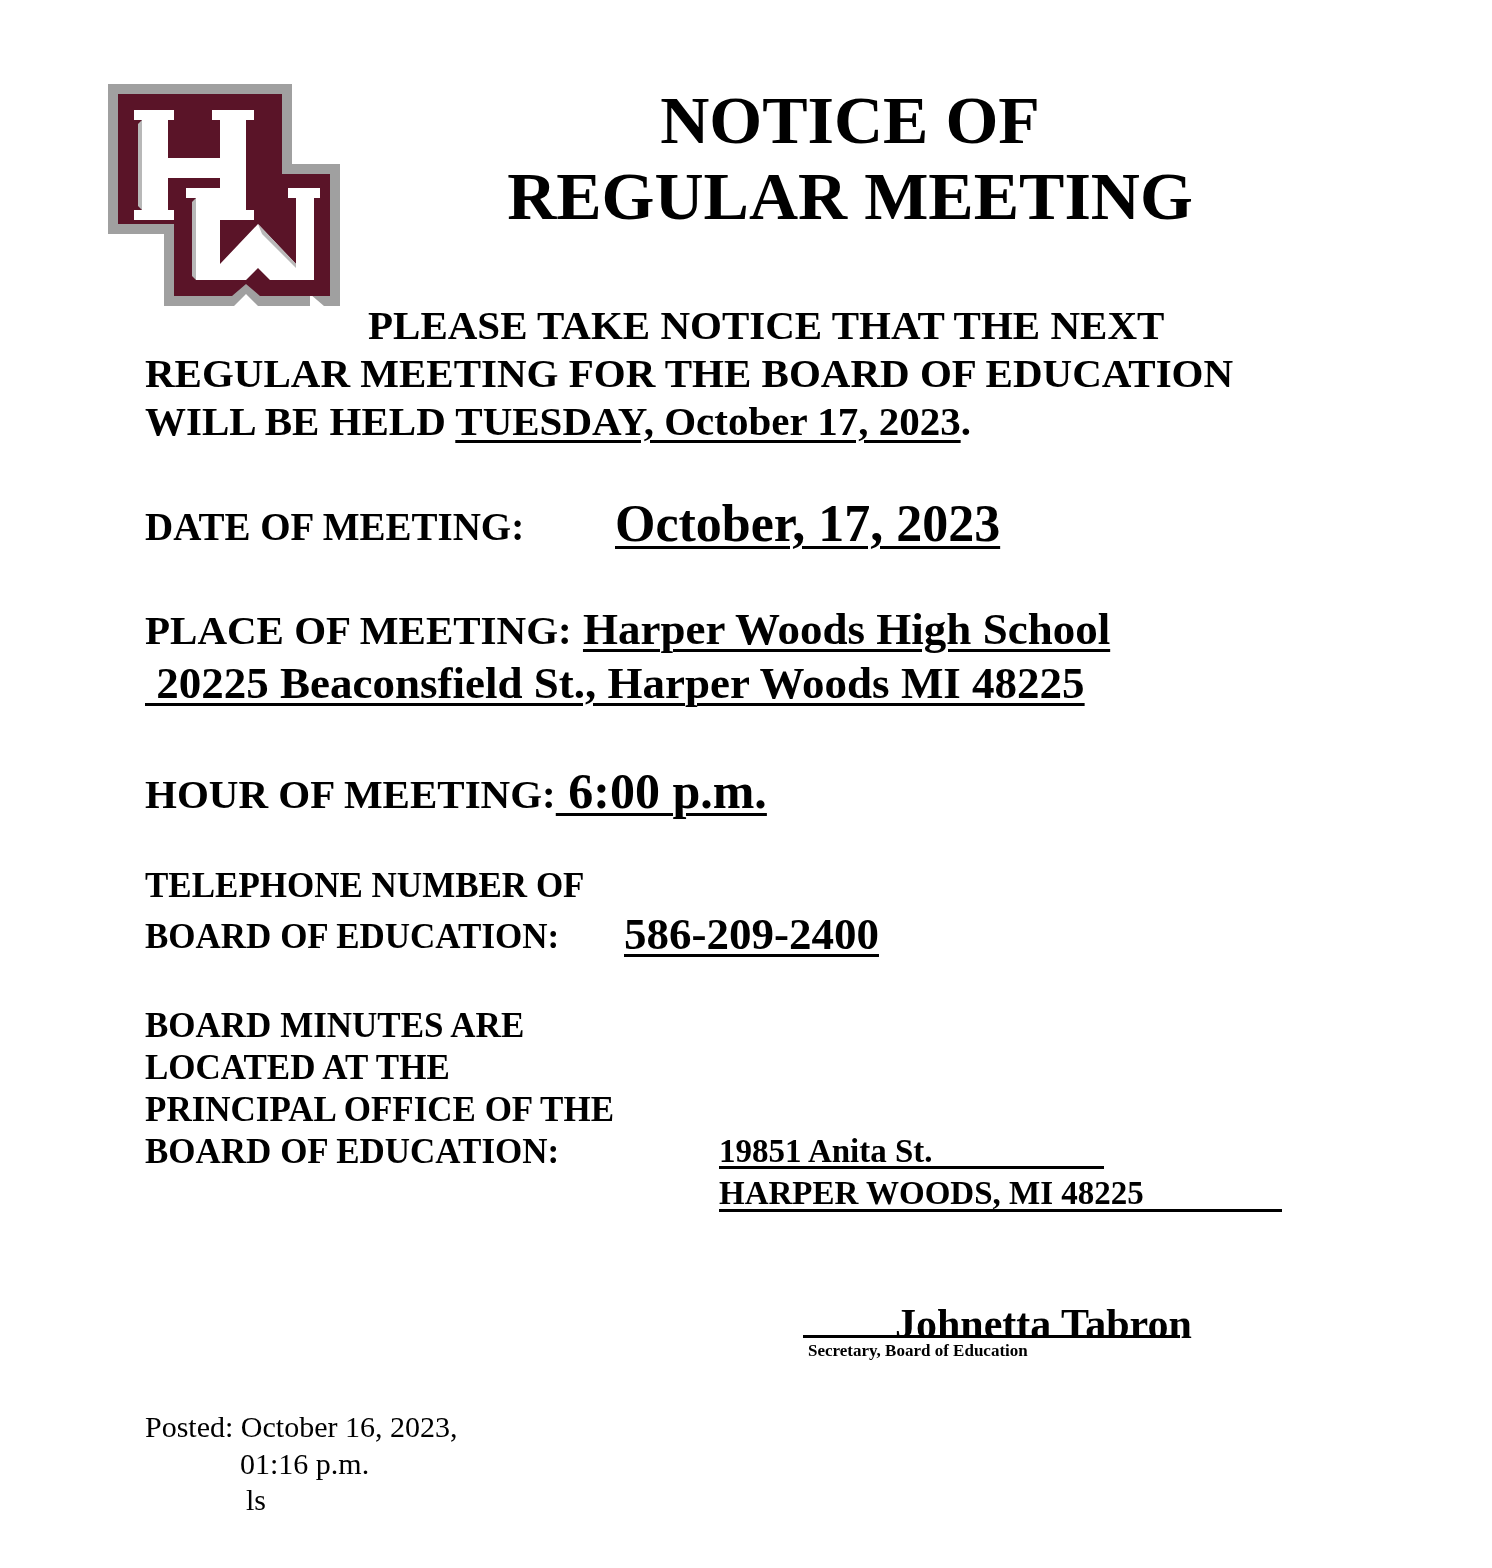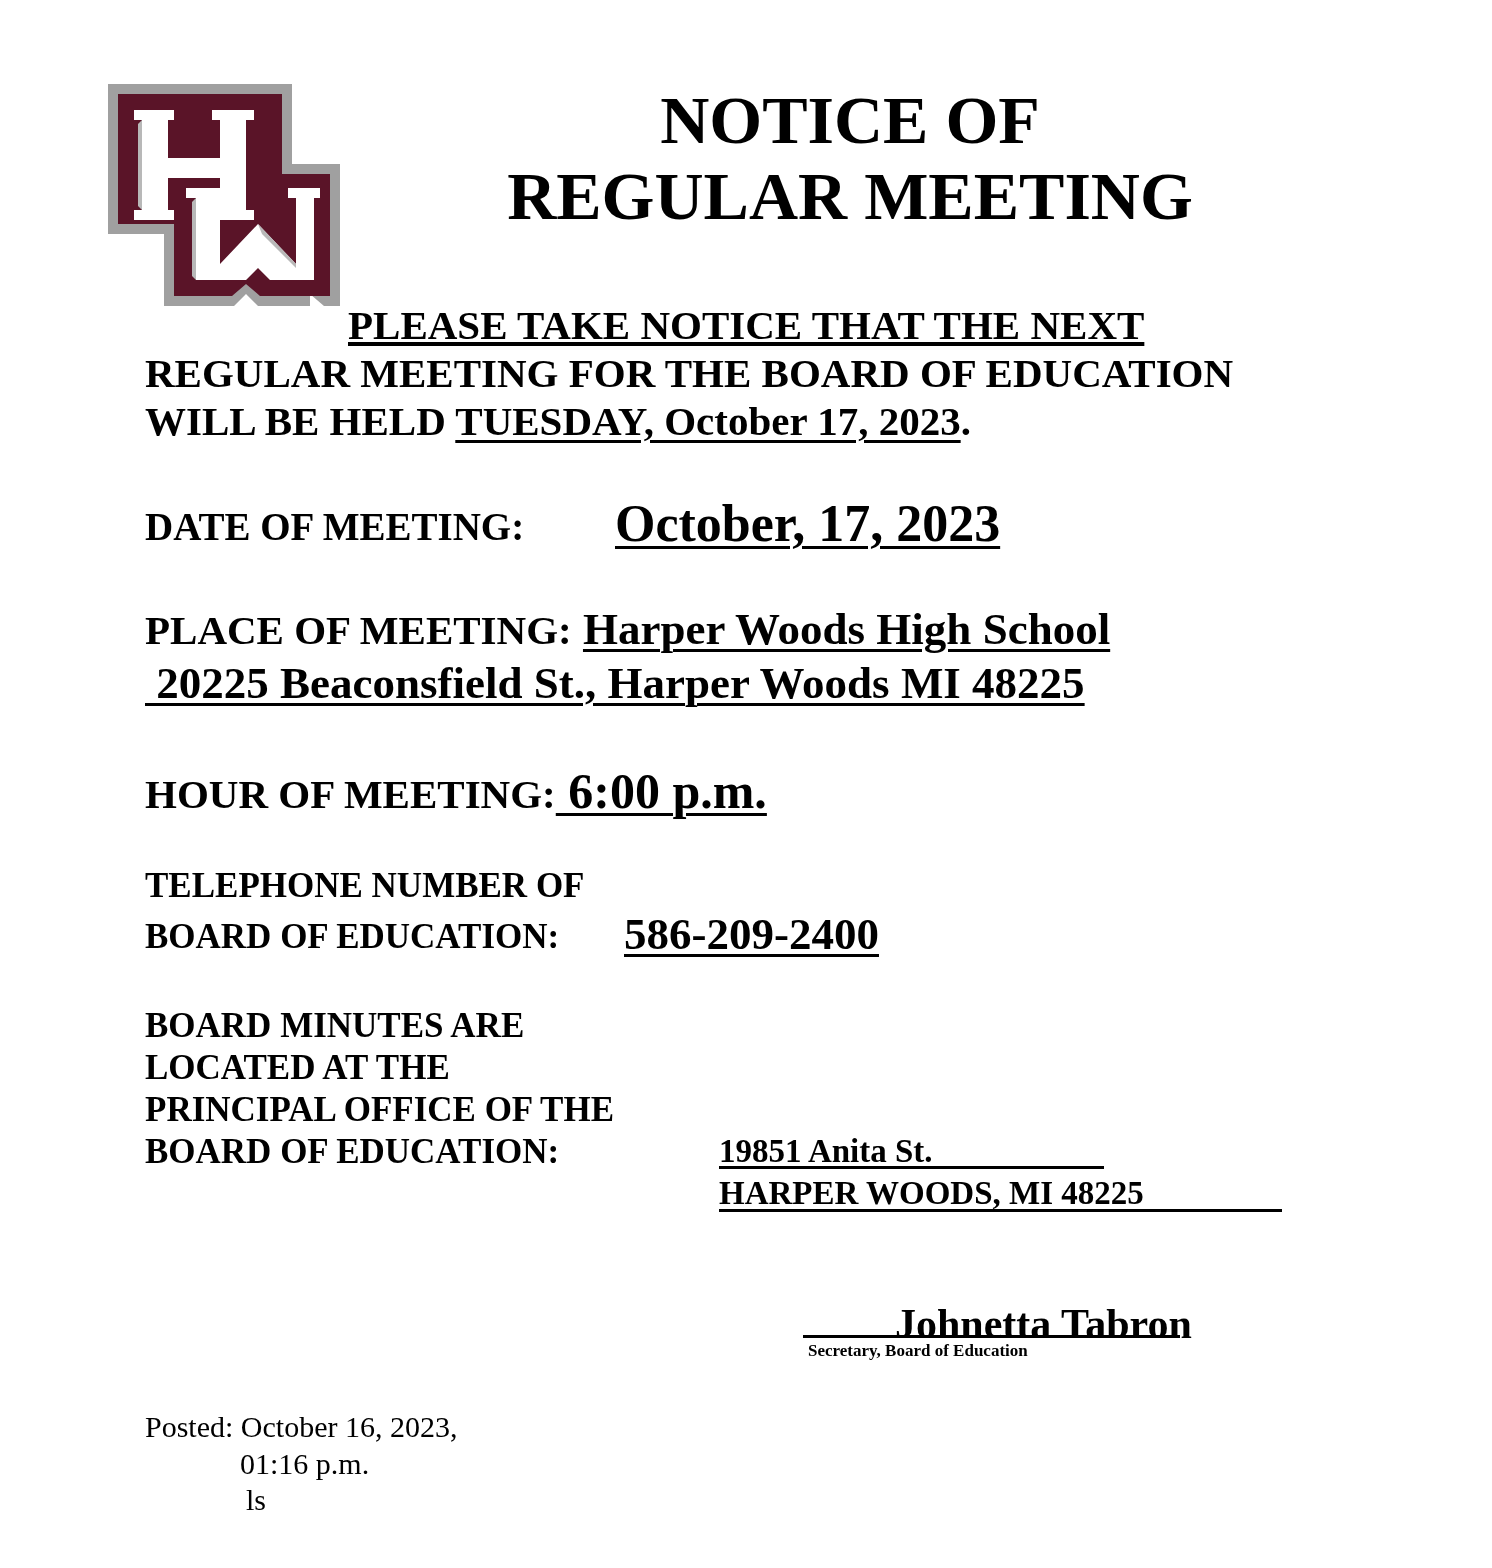--- a/index.html
+++ b/index.html
@@ -38,21 +38,21 @@
 
     <path d="M78 104 H120 V114 H112 V180 L150 140 L188 180 V114 H180 V104 H212 V114 H206 V196 H162 L150 184 L138 196 H88 V114 H78 Z" fill="#ffffff"></path>
     <path d="M88 114 L84 118 V192 L88 196 Z" fill="#b8b8b8"></path>
     <path d="M150 140 L154 150 L188 184 V180 Z" fill="#b8b8b8"></path>
   </svg>
 </div>
 
 <div class="abs title" style="top:82px;">NOTICE OF</div>
 <div class="abs title" style="top:158px;">REGULAR MEETING</div>
 
-<div class="abs intro" style="left:348px; top:301px;text-decoration:underline;">PLEASE TAKE NOTICE THAT THE NEXT</div>
+<div class="abs intro" style="left:368px; top:301px;">PLEASE TAKE NOTICE THAT THE NEXT</div>
 <div class="abs intro" style="left:145px; top:349px;">REGULAR MEETING FOR THE BOARD OF EDUCATION</div>
 <div class="abs intro" style="left:145px; top:397px;text-align:right;">
   <span>WILL BE HELD </span><span class="u">TUESDAY, October 17, 2023</span><span>.</span>
 </div>
 
 <div class="abs label" style="left:145px; top:504px;">DATE OF MEETING:</div>
 <div class="abs big u" style="left:615px; top:494px;">October, 17, 2023</div>
 
 <div class="abs place" style="left:145px; top:603px;">
   <span class="label" style="font-size:41px;">PLACE OF MEETING:</span>

